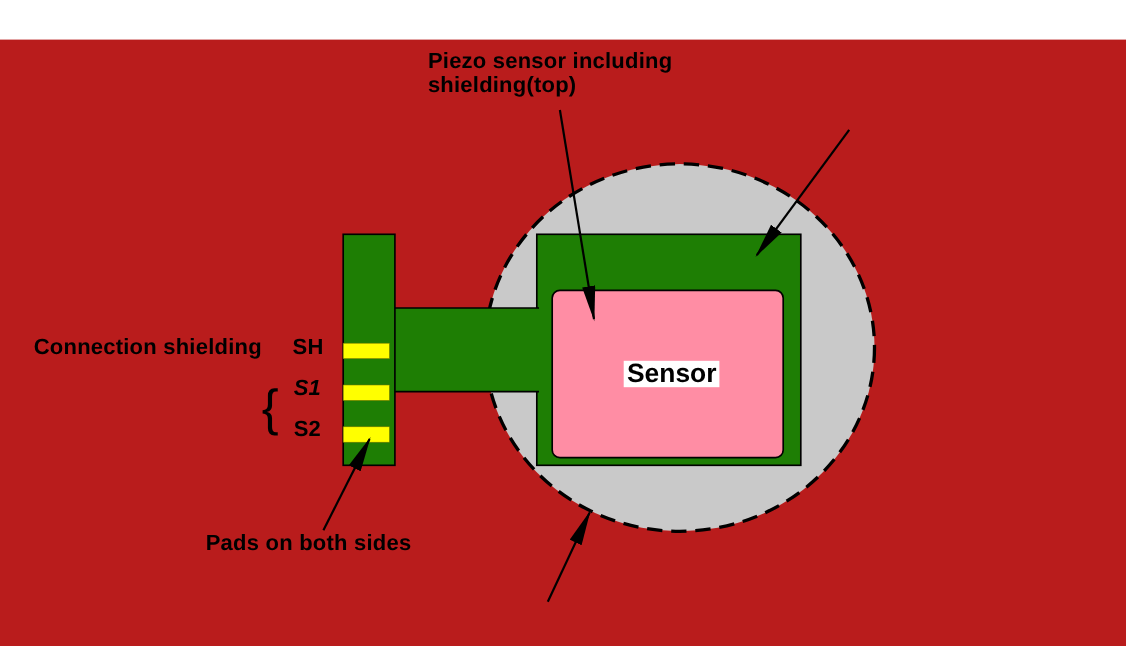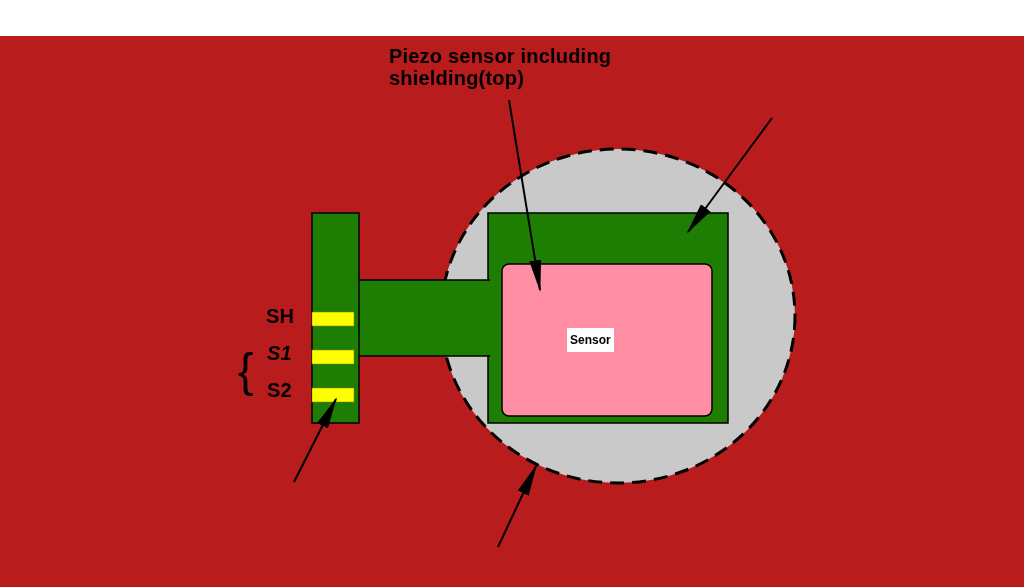--- a/index.html
+++ b/index.html
@@ -25,21 +25,21 @@
   .label.right-anchor { text-align: right; }
   .brace {
     position: absolute;
     font-size: 46px;
     font-weight: normal;
     line-height: 48px;
     color: #000;
   }
   .sensor-tag {
     position: absolute;
-    font-size: 12px;
+    font-size: 24px;
     font-weight: bold;
     color: #000;
     background: #ffffff;
     padding: 0 3px;
     line-height: 24px;
   }
 </style>
 </head>
 <body>
 
@@ -71,27 +71,29 @@
     <line x1="509" y1="64" x2="540" y2="254" stroke="var(--line-black)" stroke-width="2" marker-end="url(#arrowhead)"></line>
     <line x1="772" y1="82" x2="688" y2="196" stroke="var(--line-black)" stroke-width="2" marker-end="url(#arrowhead)"></line>
     <line x1="294" y1="446" x2="336" y2="363" stroke="var(--line-black)" stroke-width="2" marker-end="url(#arrowhead)"></line>
     <line x1="498" y1="511" x2="536" y2="430" stroke="var(--line-black)" stroke-width="2" marker-end="url(#arrowhead)"></line>
   </svg>
 
   <div class="label" style="left:389px; top:9px;">Piezo sensor including
 shielding(top)</div>
 
 
+  <div class="label right-anchor" style="right:786px; top:269px;">Connection shielding</div>
 
   <div class="label" style="left:266px; top:269px;">SH</div>
 
 
   <div class="brace" style="left:238px; top:310px;">{</div>
 
   <div class="label" style="left:267px; top:306px;font-style:italic;">S1</div>
 
   <div class="label" style="left:267px; top:343px;">S2</div>
 
+  <div class="label" style="left:187px; top:447px;">Pads on both sides</div>
 
 
   <div class="sensor-tag" style="left:567px; top:292px;">Sensor</div>
 
 </div>
 
 </body></html>

